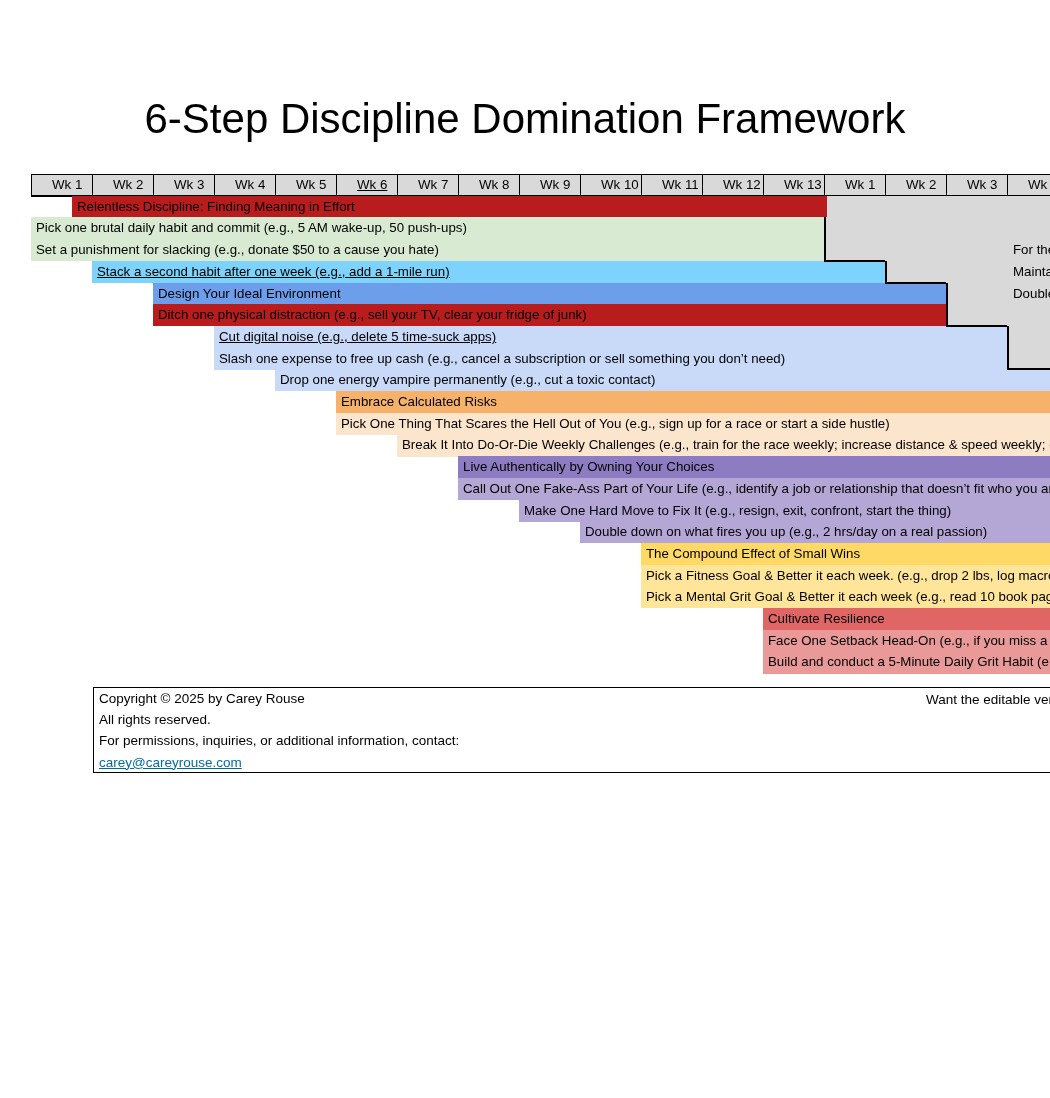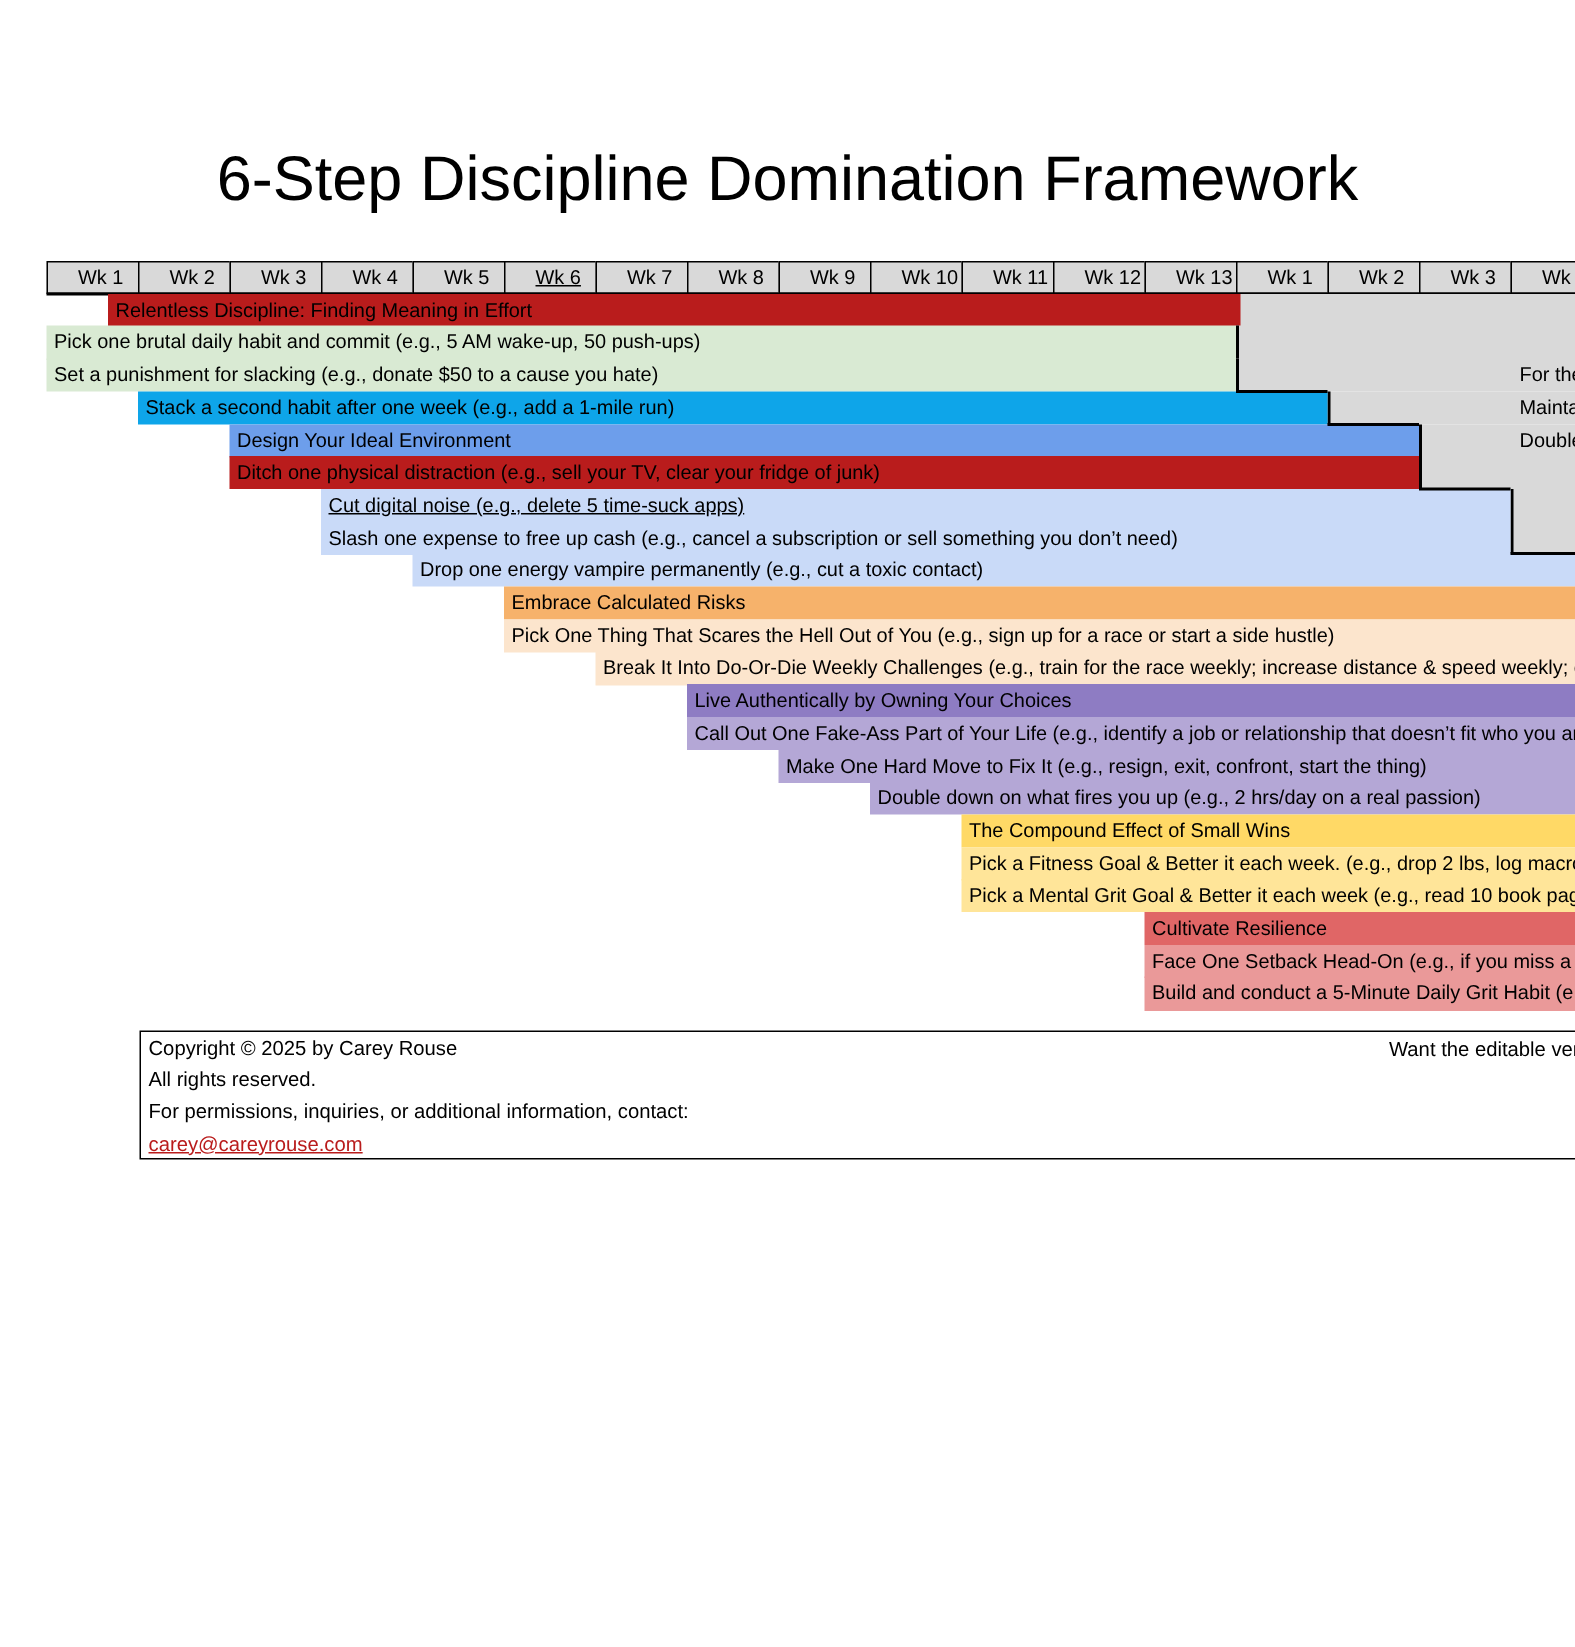--- a/index.html
+++ b/index.html
@@ -47,21 +47,21 @@
       <div class="hcell" style="left: 946px; top: 174px; width: 62px; height: 22.2px;">Wk 3</div>
       <div class="hcell" style="left: 1007px; top: 174px; width: 62px; height: 22.2px;">Wk 4</div>
       <div class="hline" style="left: 31px; top: 194.7px; width: 1049px; height: 2px;"></div>
       <div class="grayfill" style="left: 824px; top: 195.7px; width: 256px; height: 22.2px; background: rgb(217, 217, 217);"></div>
       <div class="bar" style="left: 31px; top: 195.7px; width: 755px; height: 22.2px; background: #b91c1c; margin-left: 41px;">Relentless Discipline: Finding Meaning in Effort</div>
       <div class="grayfill" style="left: 824px; top: 217.4px; width: 256px; height: 22.2px; background: rgb(217, 217, 217);"></div>
       <div class="bar" style="left: 31px; top: 217.4px; width: 793px; height: 22.2px; background: rgb(217, 234, 211);">Pick one brutal daily habit and commit (e.g., 5 AM wake-up, 50 push-ups)</div>
       <div class="grayfill" style="left: 824px; top: 239.1px; width: 256px; height: 22.2px; background: rgb(217, 217, 217);"></div>
       <div class="bar" style="left: 31px; top: 239.1px; width: 793px; height: 22.2px; background: rgb(217, 234, 211);">Set a punishment for slacking (e.g., donate $50 to a cause you hate)</div>
       <div class="grayfill" style="left: 885px; top: 260.8px; width: 195px; height: 22.2px; background: rgb(217, 217, 217);"></div>
-      <div class="bar" style="left: 92px; top: 260.8px; width: 793px; height: 22.2px; background: #0ea5e9;">Stack a second habit after one week (e.g., add a 1-mile run)</div>
+      <div class="bar" style="left: 92px; top: 260.8px; width: 793px; height: 22.2px; background: #7dd3fc; text-decoration: underline;">Stack a second habit after one week (e.g., add a 1-mile run)</div>
       <div class="grayfill" style="left: 946px; top: 282.5px; width: 134px; height: 22.2px; background: rgb(217, 217, 217);"></div>
       <div class="bar" style="left: 153px; top: 282.5px; width: 793px; height: 22.2px; background: rgb(109, 158, 235);">Design Your Ideal Environment</div>
       <div class="grayfill" style="left: 946px; top: 304.2px; width: 134px; height: 22.2px; background: rgb(217, 217, 217);"></div>
       <div class="bar" style="left: 153px; top: 304.2px; width: 793px; height: 22.2px; background: #b91c1c;">Ditch one physical distraction (e.g., sell your TV, clear your fridge of junk)</div>
       <div class="grayfill" style="left: 1007px; top: 325.9px; width: 73px; height: 22.2px; background: rgb(217, 217, 217);"></div>
       <div class="bar" style="left: 214px; top: 325.9px; width: 793px; height: 22.2px; background: rgb(201, 218, 248); text-decoration: underline;">Cut digital noise (e.g., delete 5 time-suck apps)</div>
       <div class="grayfill" style="left: 1007px; top: 347.6px; width: 73px; height: 22.2px; background: rgb(217, 217, 217);"></div>
       <div class="bar" style="left: 214px; top: 347.6px; width: 793px; height: 22.2px; background: rgb(201, 218, 248);">Slash one expense to free up cash (e.g., cancel a subscription or sell something you don’t need)</div>
       <div class="bar" style="left: 275px; top: 369.3px; width: 793px; height: 22.2px; background: rgb(201, 218, 248);">Drop one energy vampire permanently (e.g., cut a toxic contact)</div>
       <div class="bar" style="left: 336px; top: 391px; width: 793px; height: 22.2px; background: rgb(246, 178, 107);">Embrace Calculated Risks</div>
@@ -84,18 +84,18 @@
       <div class="note" style="left: 1013px; top: 239.1px; width: 80px; height: 21.7px;">For the</div>
       <div class="note" style="left: 1013px; top: 260.8px; width: 80px; height: 21.7px;">Mainta</div>
       <div class="note" style="left: 1013px; top: 282.5px; width: 80px; height: 21.7px;">Double</div>
     </div>
 
   <div class="footer-box">
     <div class="footer-line">Copyright © 2025 by Carey Rouse</div>
     <div class="footer-line">All rights reserved.</div>
     <div class="footer-line">For permissions, inquiries, or additional information, contact:</div>
     <div class="footer-line">
-      <a class="email" href="#" style="color: #b91c1c;">carey@careyrouse.com</a>
+      <a class="email" href="#" style="color: #0369a1;">carey@careyrouse.com</a>
     </div>
   </div>
 
   <div class="editable-note">Want the editable version</div>
 </div>
 
 </body></html>

